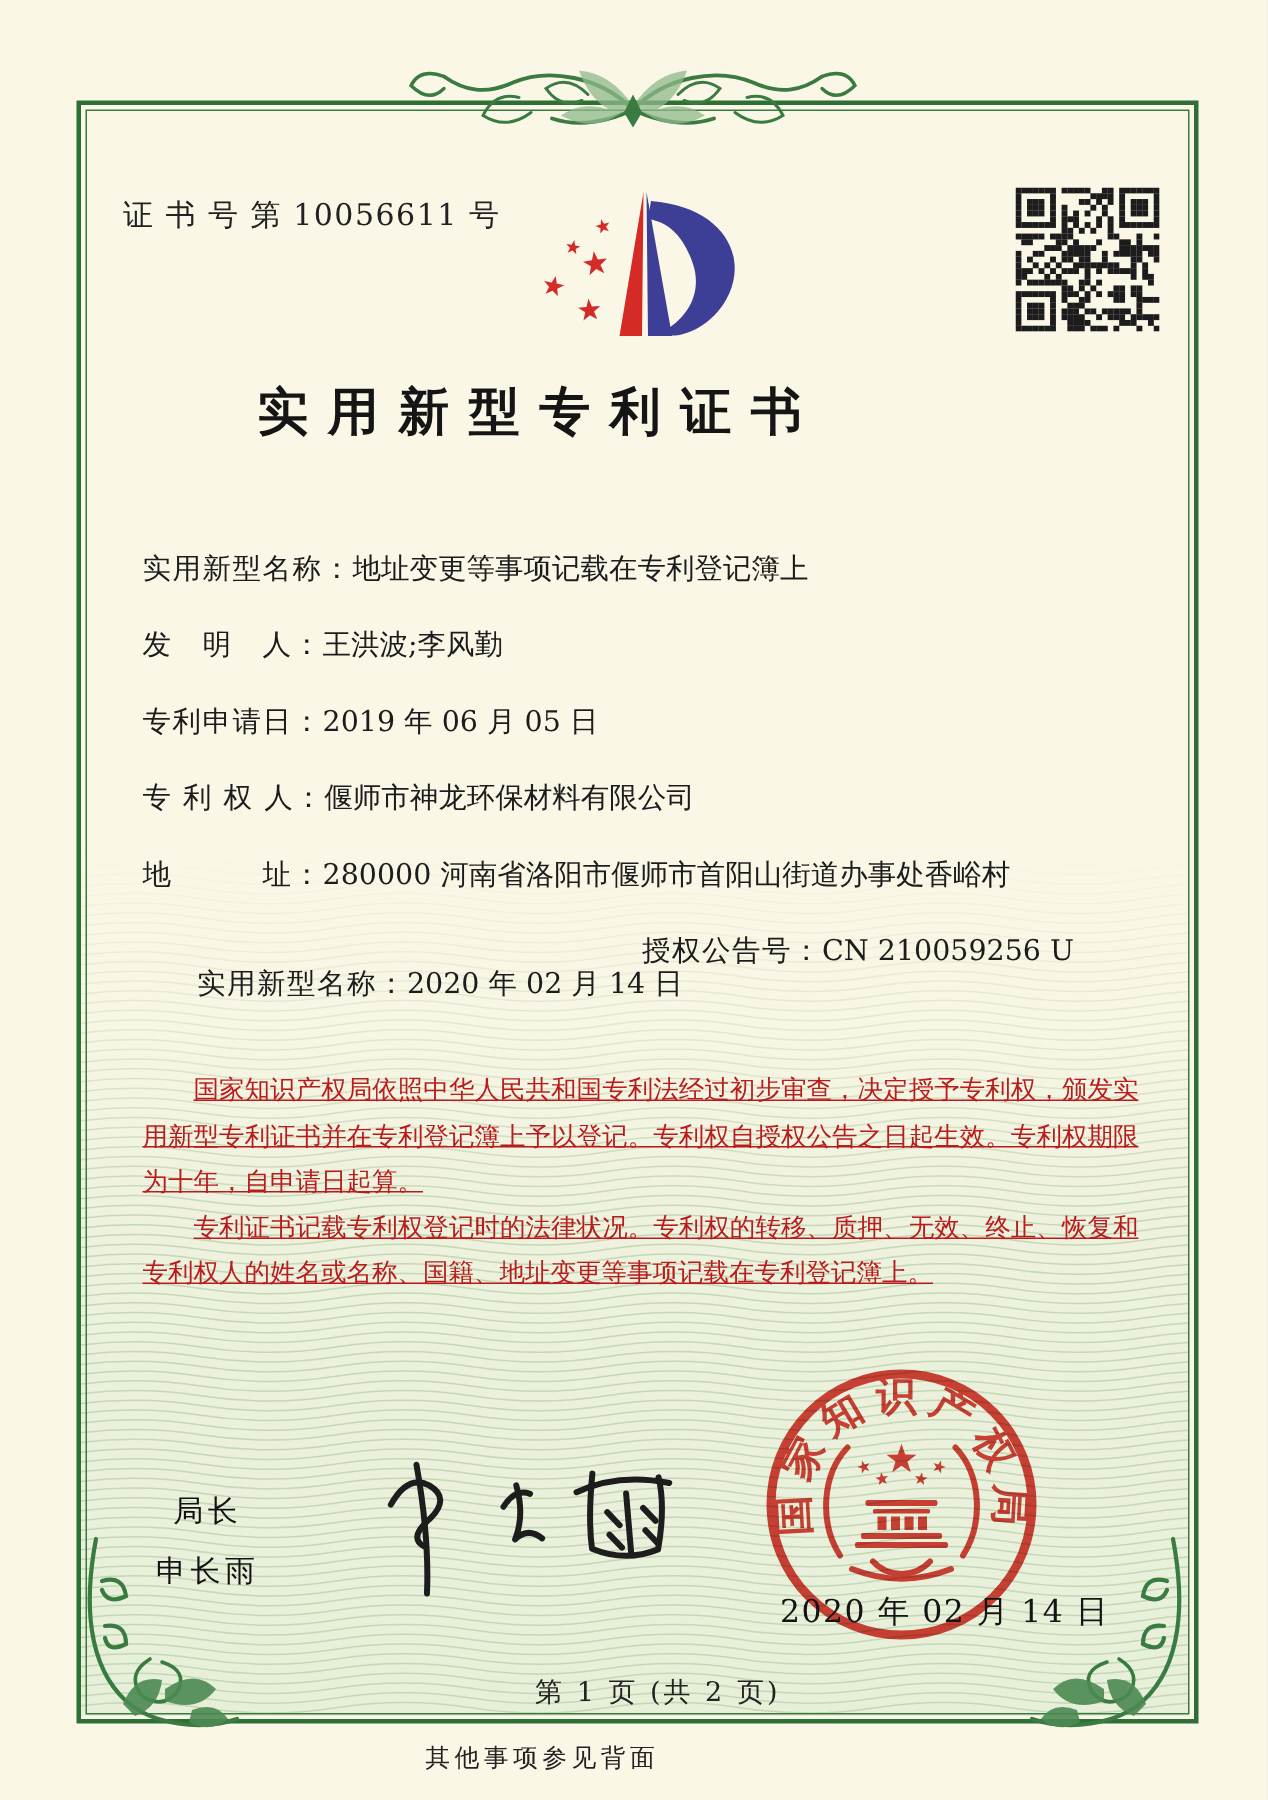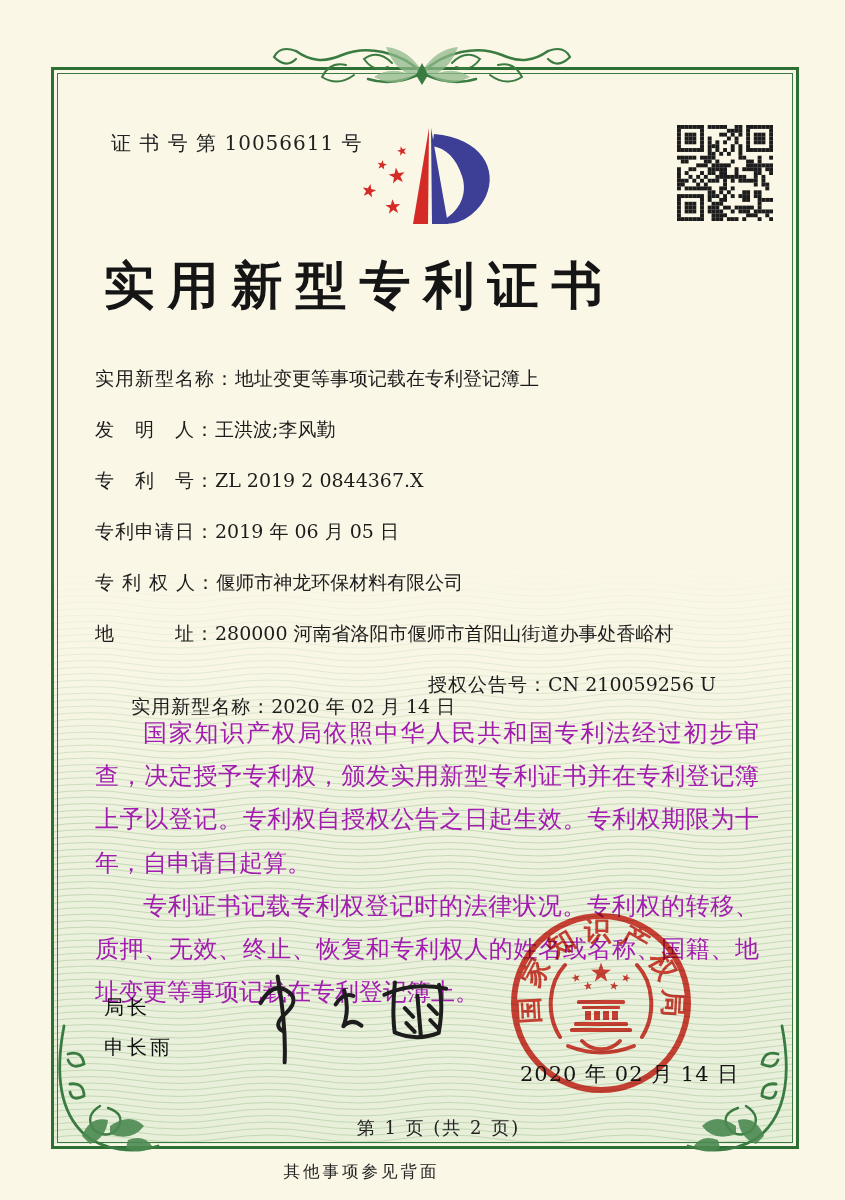--- a/index.html
+++ b/index.html
@@ -13,35 +13,35 @@
   #wave-fade{position:absolute;left:0;top:0;width:100%;height:260px;
     background:linear-gradient(180deg,#fbf7e7 0%,rgba(251,247,231,0) 100%);}
 
   
   #frame{position:absolute;left:51px;top:67px;width:742px;height:1076px;border:3px solid #2e6f35;z-index:2;}
   #frame-inner{position:absolute;inset:3px;border:1px solid #3a7a41;}
 
   .orn{position:absolute;z-index:3;}
 
   .abs{position:absolute;z-index:4;}
-  #cert-no{left:82px;top:130px;font-size:20px;color:#222;letter-spacing:1px;white-space:pre;margin-left:29px;}
+  #cert-no{left:82px;top:130px;font-size:20px;color:#222;letter-spacing:1px;white-space:pre;}
   #logo{left:356px;top:122px;}
   #qr{left:677px;top:125px;width:96px;height:96px;}
-  #title{left:0;top:252px;width:706px;text-align:center;font-size:51px;font-weight:bold;color:#151515;letter-spacing:13px;text-indent:13px;font-family:Liberation Serif, serif;}
+  #title{left:0;top:252px;width:706px;text-align:center;font-size:34px;font-weight:bold;color:#151515;letter-spacing:13px;text-indent:13px;font-family:Liberation Serif, serif;}
 
   #fields{left:95px;top:366px;width:670px;}
   .frow{position:relative;height:25px;margin-bottom:26px;font-size:19px;color:#1c1c1c;white-space:pre;}
   .flabel{letter-spacing:1px;}
   .pair2{position:absolute;left:333px;top:0;}
 
-  #paras{left:95px;top:712px;width:664px;font-size:24px;line-height:1.8;color:#a21caf;text-align:justify;}
+  #paras{left:95px;top:712px;width:664px;font-size:17px;line-height:1.8;color:#b91c1c;text-align:justify;text-decoration:underline;}
   #paras p{margin:0;text-indent:2em;}
 
   #director{left:104px;top:994px;font-size:20px;color:#111;z-index:6;}
-  #director div{margin-bottom:13px;letter-spacing:3px;}
+  #director div{margin-bottom:13px;letter-spacing:3px;text-align:center;}
   #signature{left:233px;top:962px;z-index:6;}
   #seal{left:505px;top:907px;width:192px;height:192px;z-index:5;mix-blend-mode:multiply;}
   #seal-date{left:520px;top:1060px;font-size:21px;color:#141414;letter-spacing:1px;z-index:7;white-space:pre;}
 
   #page-info{left:0;top:1116px;width:845px;text-align:center;font-size:18px;color:#222;letter-spacing:2px;z-index:4;white-space:pre;margin-left:16px;}
   #back-note{left:0;top:1161px;width:723px;text-align:center;font-size:16.5px;color:#222;letter-spacing:3px;z-index:4;}
 </style>
 </head>
 <body>
 
@@ -539,21 +539,20 @@
       <rect x="17" y="24" width="1.02" height="1.02" fill="#1c1c1c"></rect>
       <rect x="21" y="24" width="1.02" height="1.02" fill="#1c1c1c"></rect>
       <rect x="24" y="24" width="1.02" height="1.02" fill="#1c1c1c"></rect>
     </svg>
 
   <div class="abs" id="title">实用新型专利证书</div>
 
   <div class="abs" id="fields">
     <div class="frow"><span class="flabel">实用新型名称：</span><span>地址变更等事项记载在专利登记簿上</span></div>
     <div class="frow"><span class="flabel">发　明　人：</span><span>王洪波;李风勤</span></div>
-    <div class="frow"><span class="flabel">专　利　号：</span><span>ZL 2019 2 0844367.X</span></div>
     <div class="frow"><span class="flabel">专利申请日：</span><span>2019 年 06 月 05 日</span></div>
     <div class="frow"><span class="flabel">专 利 权 人：</span><span>偃师市神龙环保材料有限公司</span></div>
     <div class="frow"><span class="flabel">地　　　址：</span><span>280000 河南省洛阳市偃师市首阳山街道办事处香峪村</span></div>
     <div class="frow">
       <span class="flabel">实用新型名称：</span><span>2020 年 02 月 14 日</span>
       <span class="pair2"><span class="flabel">授权公告号：</span><span>CN 210059256 U</span></span>
     </div>
   </div>
 
   <div class="abs" id="paras">

